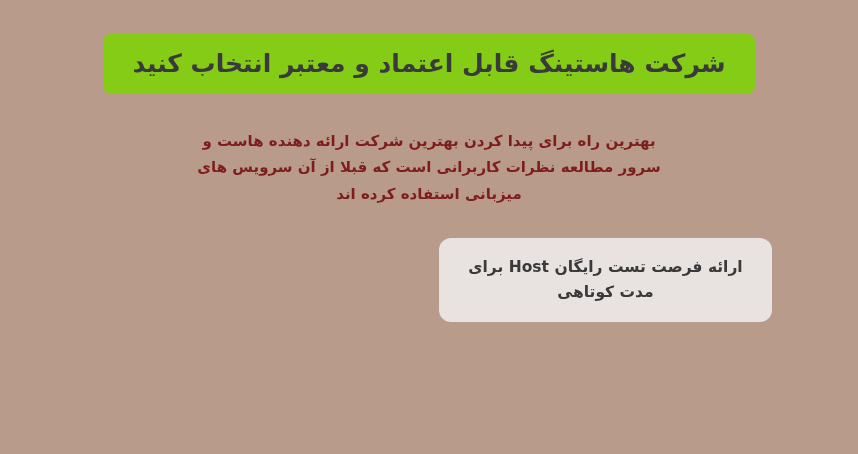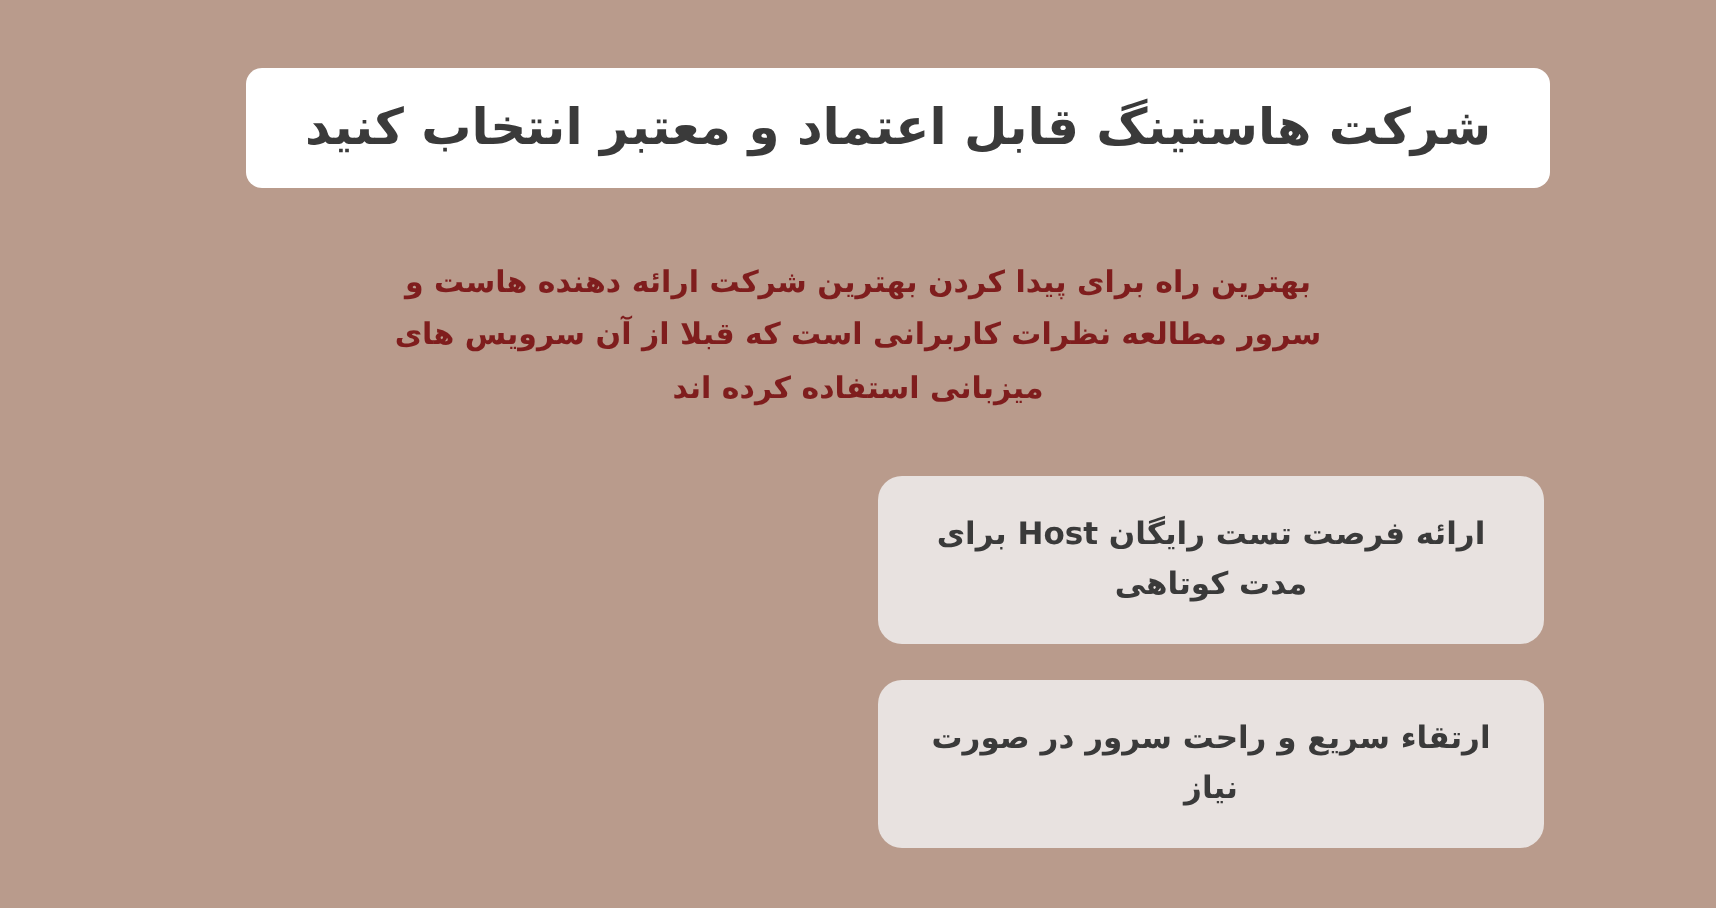--- a/index.html
+++ b/index.html
@@ -18,29 +18,28 @@
     width: 858px;
     height: 454px;
     box-sizing: border-box;
   }
   .title-banner {
     position: absolute;
     top: 34px;
     left: 103px;
     width: 652px;
     height: 60px;
-    background: #ffffff;
+    background: #84cc16;
     border-radius: 8px;
     display: flex;
     align-items: center;
     justify-content: center;
     text-align: center;
     padding: 0 18px;
     box-sizing: border-box;
-    margin-left: 20px;
   }
   .title-text {
     font-size: 25px;
     font-weight: bold;
     color: #3a3a3a;
     line-height: 1.3;
     direction: rtl;
   }
   .subtitle {
     position: absolute;
@@ -92,18 +91,15 @@
   <div class="title-banner">
     <div class="title-text">شرکت هاستینگ قابل اعتماد و معتبر انتخاب کنید</div>
   </div>
 
   <div class="subtitle">بهترین راه برای پیدا کردن بهترین شرکت ارائه دهنده هاست و سرور مطالعه نظرات کاربرانی است که قبلا از آن سرویس های میزبانی استفاده کرده اند</div>
 
   <div class="cards">
     <div class="card">
       <div class="card-text">ارائه فرصت تست رایگان Host برای مدت کوتاهی</div>
     </div>
-    <div class="card">
-      <div class="card-text">ارتقاء سریع و راحت سرور در صورت نیاز</div>
-    </div>
   </div>
 
 </div>
 
 </body></html>

